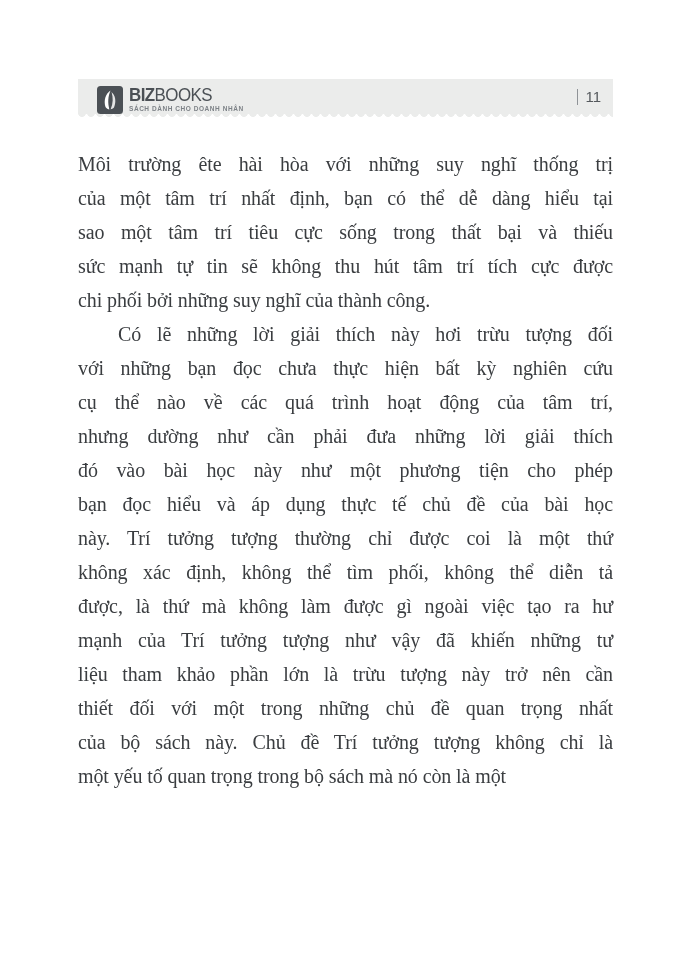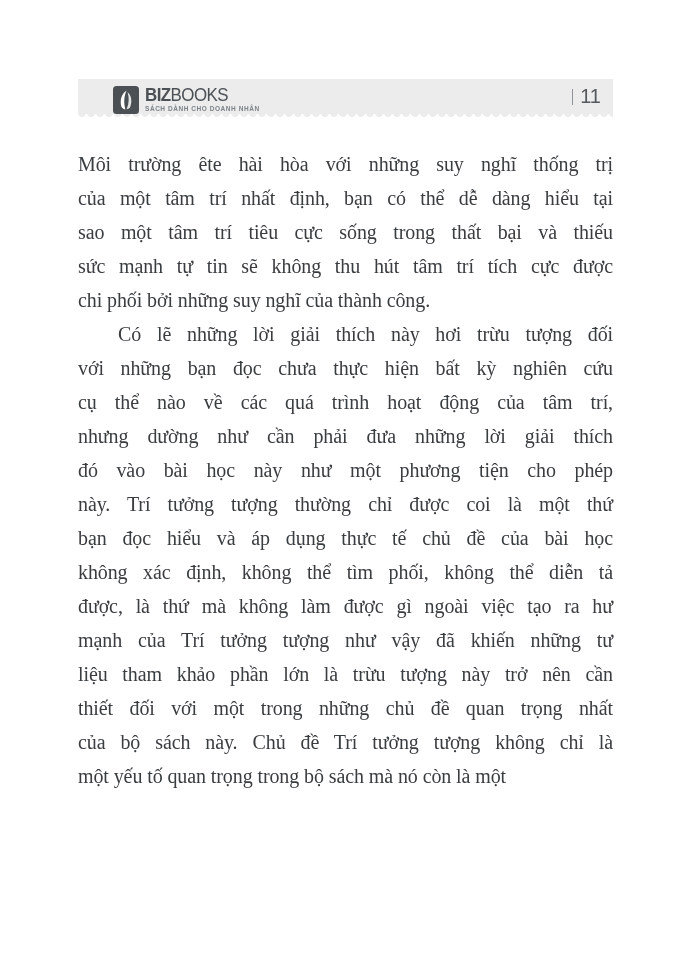--- a/index.html
+++ b/index.html
@@ -24,39 +24,39 @@
     position:absolute;left:78px;top:79px;width:535px;height:35px;
     background:var(--band-bg);
     display:flex;align-items:center;justify-content:space-between;
     box-sizing:border-box;padding:0 12px 0 19px;
   }
   .band::after{
     content:"";position:absolute;left:0;right:0;top:100%;height:5px;
     background-image:radial-gradient(circle at 4px -1px, var(--band-bg) 3.6px, rgba(0,0,0,0) 4.2px);
     background-size:9px 6px;background-repeat:repeat-x;
   }
-  .logo{display:flex;align-items:center;gap:6px;margin-top:6px;margin-left:16px;}
+  .logo{display:flex;align-items:center;gap:6px;margin-top:6px;}
   .logo-icon{width:26px;height:28px;display:block;flex:0 0 auto;}
   .logo-textcol{display:flex;flex-direction:column;line-height:1;}
   .logo-title{
     font-family:"Liberation Sans","DejaVu Sans",sans-serif;
     font-size:18px;color:var(--logo-dark);letter-spacing:-0.6px;
     transform:scaleX(.94);transform-origin:left center;white-space:nowrap;
   }
   .logo-title .bold{font-weight:700;}
   .logo-title .light{font-weight:400;}
   .logo-tagline{
     font-family:"Liberation Sans","DejaVu Sans",sans-serif;
     font-size:6.5px;font-weight:700;color:var(--tagline-color);
     letter-spacing:0.55px;margin-top:2px;white-space:nowrap;
   }
   .pagenum{
     display:flex;align-items:center;gap:7px;
     font-family:"Liberation Sans","DejaVu Sans",sans-serif;
-    font-size:20px;color:var(--pagenum-color);
+    font-size:15px;color:var(--pagenum-color);
   }
   .pagenum-bar{width:1.5px;height:16px;background:var(--bar-color);display:inline-block;}
 
   
   .content{
     position:absolute;left:78px;top:147px;width:535px;
     color:var(--text-color);font-size:20px;
   }
   .para + .para{}
   .line{
@@ -98,22 +98,22 @@
         <div class="line">sao một tâm trí tiêu cực sống trong thất bại và thiếu</div>
         <div class="line">sức mạnh tự tin sẽ không thu hút tâm trí tích cực được</div>
         <div class="line last">chi phối bởi những suy nghĩ của thành công.</div>
       </div>
       <div class="para">
         <div class="line indent">Có lẽ những lời giải thích này hơi trừu tượng đối</div>
         <div class="line">với những bạn đọc chưa thực hiện bất kỳ nghiên cứu</div>
         <div class="line">cụ thể nào về các quá trình hoạt động của tâm trí,</div>
         <div class="line">nhưng dường như cần phải đưa những lời giải thích</div>
         <div class="line">đó vào bài học này như một phương tiện cho phép</div>
+        <div class="line">bạn đọc hiểu và áp dụng thực tế chủ đề của bài học</div>
         <div class="line">này. Trí tưởng tượng thường chỉ được coi là một thứ</div>
-        <div class="line">bạn đọc hiểu và áp dụng thực tế chủ đề của bài học</div>
         <div class="line">không xác định, không thể tìm phối, không thể diễn tả</div>
         <div class="line">được, là thứ mà không làm được gì ngoài việc tạo ra hư</div>
         <div class="line">mạnh của Trí tưởng tượng như vậy đã khiến những tư</div>
         <div class="line">liệu tham khảo phần lớn là trừu tượng này trở nên cần</div>
         <div class="line">thiết đối với một trong những chủ đề quan trọng nhất</div>
         <div class="line">của bộ sách này. Chủ đề Trí tưởng tượng không chỉ là</div>
         <div class="line last">một yếu tố quan trọng trong bộ sách mà nó còn là một</div>
       </div>
     </main>
 

